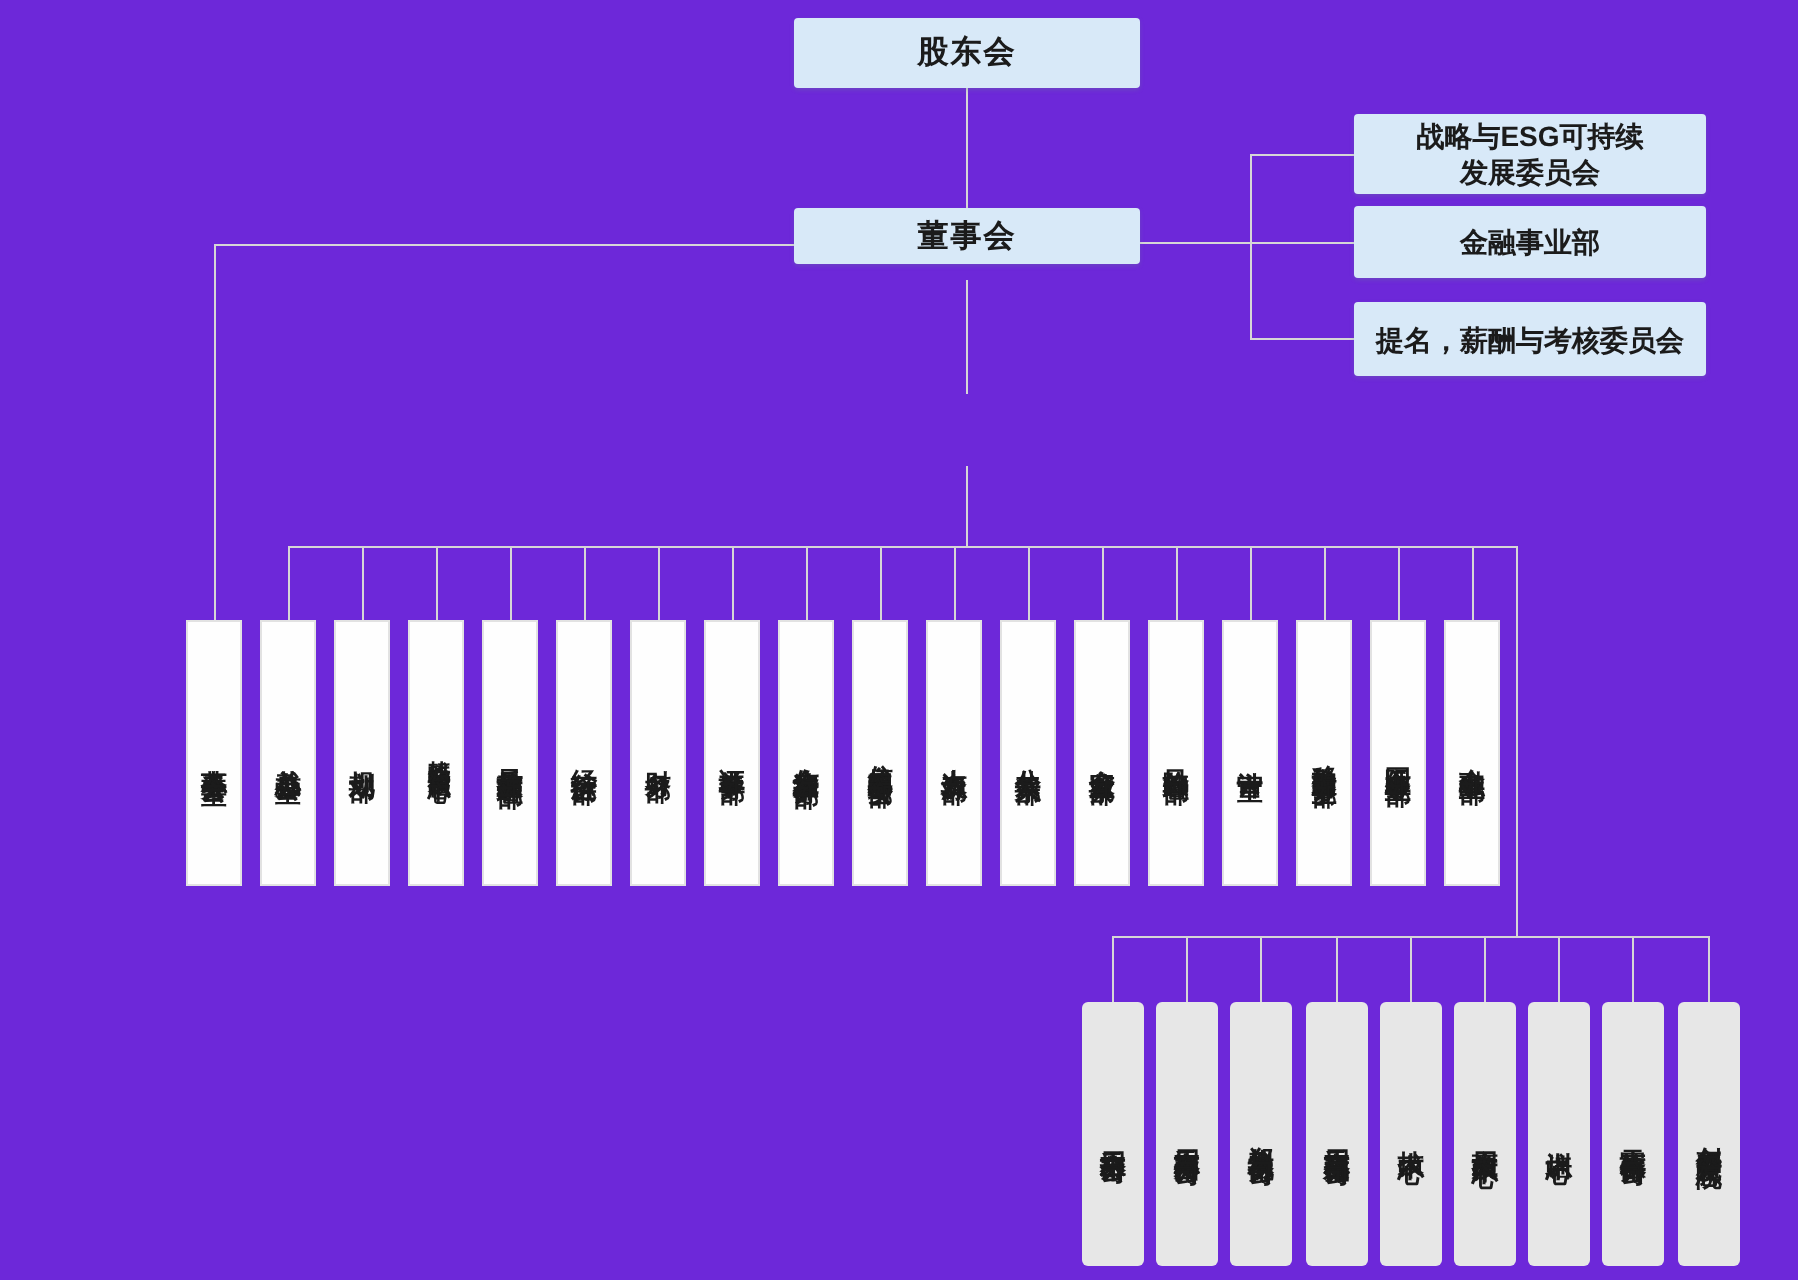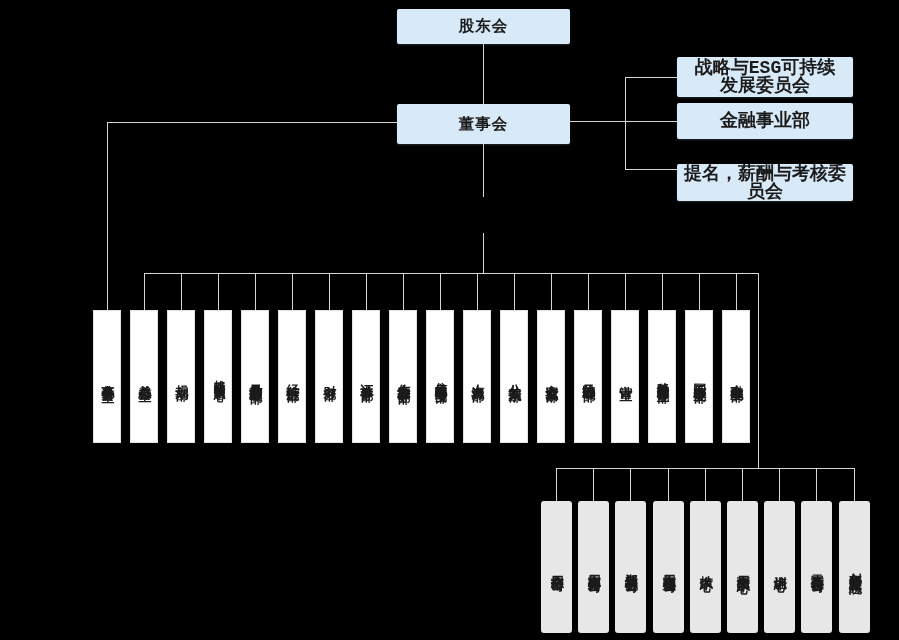--- a/index.html
+++ b/index.html
@@ -8,36 +8,35 @@
     --dept-border:#e2e2e2;
     --sub-fill:#e7e7e7;
     --line:#d6d6d6;
     --text:#1b1b1b;
   }
   html,body{margin:0;padding:0;background:#ffffff;}
   body{font-family:"Liberation Sans","DejaVu Sans",sans-serif;color:var(--text);}
   .canvas{
     position:relative;
     width:899px;height:640px;
-    background:#000000;
+    background:#6d28d9;
     overflow:hidden;
-    font-family:Liberation Mono, monospace;
   }
   .line{position:absolute;background:var(--line);}
   .hbox{
     position:absolute;
     background:var(--blue);
     border-radius:2px;
     display:flex;align-items:center;justify-content:center;
     text-align:center;
     font-weight:bold;
     box-shadow:0 1px 2px rgba(110,130,150,.30);
   }
   .hbox.top-node{width:173px;height:35px;left:397px;font-size:15.5px;letter-spacing:1px;}
-  .hbox.committee{left:677px;width:176px;font-size:18px;line-height:18px;}
+  .hbox.committee{left:677px;width:176px;font-size:14px;line-height:18px;}
   .hbox.committee span{white-space:pre-line;}
   .vbox{
     position:absolute;
     display:flex;align-items:center;justify-content:center;
   }
   .vbox span{
     writing-mode:vertical-lr;
     text-orientation:upright;
     font-weight:bold;
     letter-spacing:1px;
@@ -98,34 +97,34 @@
       <div class="line" style="left: 742px; top: 468px; width: 1px; height: 33px;"></div>
       <div class="line" style="left: 779px; top: 468px; width: 1px; height: 33px;"></div>
       <div class="line" style="left: 816px; top: 468px; width: 1px; height: 33px;"></div>
       <div class="line" style="left: 854px; top: 468px; width: 1px; height: 33px;"></div>
     </div>
 
   <div class="hbox top-node" style="top:9px">
     <span>股东会</span>
   </div>
 
-  <div class="hbox top-node" style="top:104px;height:40px">
+  <div class="hbox top-node" style="top:104px;height:28px">
     <span>董事会</span>
   </div>
 
 
   <div id="committees">
       <div class="hbox committee" style="top: 57px; height: 40px;">
         <span>战略与ESG可持续
 发展委员会</span>
       </div>
       <div class="hbox committee" style="top: 103px; height: 36px;">
         <span>金融事业部</span>
       </div>
-      <div class="hbox committee" style="top: 164px; height: 37px;">
+      <div class="hbox committee" style="top: 151px; height: 37px;">
         <span>提名，薪酬与考核委员会</span>
       </div>
     </div>
   <div id="departments">
       <div class="vbox dept" style="left: 93px;">
         <span style="font-size: 13px;">董事会办公室</span>
       </div>
       <div class="vbox dept" style="left: 130px;">
         <span style="font-size: 13px;">总裁办公室</span>
       </div>

